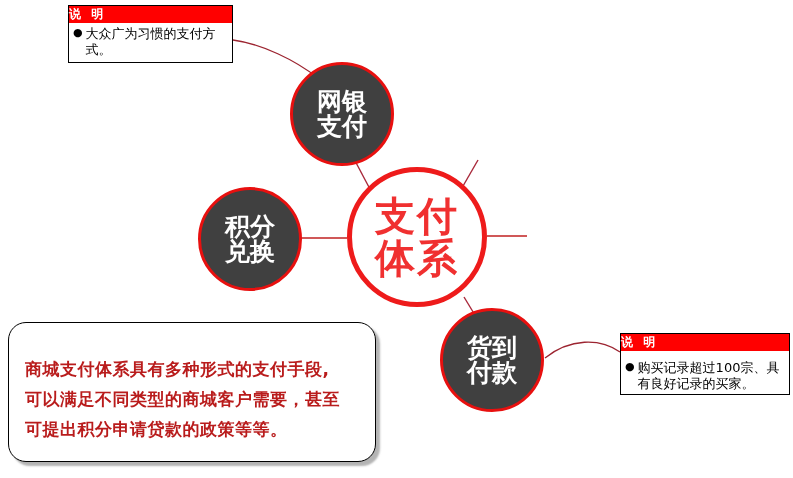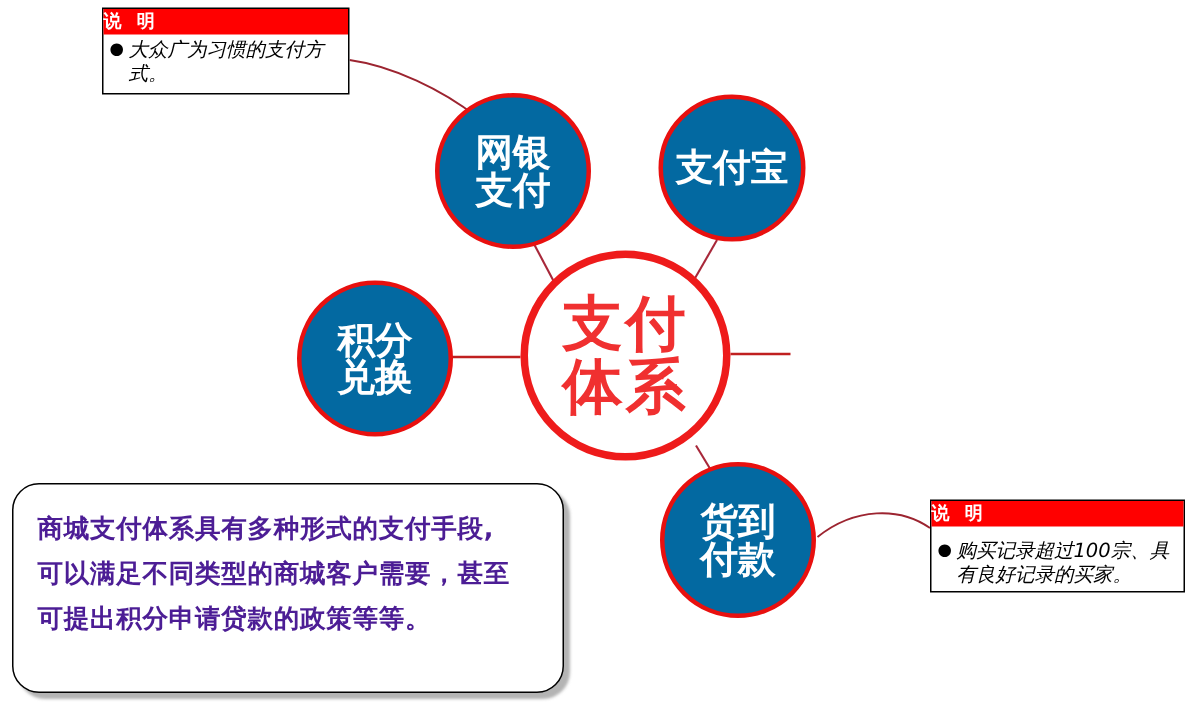--- a/index.html
+++ b/index.html
@@ -38,21 +38,21 @@
     justify-content: center;
     text-align: center;
   }
   .node .node-label {
     display: block;
     line-height: 1.02;
     white-space: pre-line;
   }
 
   .node.satellite {
-    background: #0369a1;
+    background: #404040;
     border: 3px solid #e8100f;
   }
   .node.satellite .node-label {
     color: #ffffff;
     font-weight: bold;
     font-size: 25px;
     letter-spacing: 0px;
   }
 
   .node.center {
@@ -105,21 +105,20 @@
   }
   .callout .bullet {
     flex: 0 0 auto;
     font-size: 11px;
     line-height: 1.35;
     padding-right: 3px;
     color: #000;
   }
   .callout .bullet-text {
     flex: 1 1 auto;
-    font-style: italic;
   }
 
   #callout-top    { left: 68px;  top: 5px;   width: 165px; height: 58px; }
   #callout-bottom { left: 620px; top: 333px; width: 170px; height: 62px; }
   #callout-bottom .callout-body { padding-top: 9px; }
 
   
   #desc-box {
     position: absolute;
     left: 8px;
@@ -128,25 +127,25 @@
     height: 140px;
     background: #ffffff;
     border: 1px solid #000000;
     border-radius: 18px;
     box-sizing: border-box;
     box-shadow: 4px 4px 2px rgba(140,140,140,0.65);
   }
   #desc-box .desc-text {
     position: absolute;
     left: 16px;
-    top: 16px;
+    top: 32px;
     width: 340px;
     font-size: 17px;
     font-weight: bold;
-    color: #4c1d95;
+    color: #b91c1c;
     line-height: 1.75;
     white-space: pre-line;
     letter-spacing: 0.5px;
   }
 </style>
 </head>
 <body>
 
 <div id="canvas">
 
@@ -161,23 +160,20 @@
     <path d="M233,40 C 262,44 295,60 318,78" fill="none" stroke="#9c2430" stroke-width="1.3"></path>
 
     <path d="M545,358 C 570,338 600,338 620,352" fill="none" stroke="#9c2430" stroke-width="1.3"></path>
   </svg>
 
   <div class="node satellite" id="node-wangyin">
     <span class="node-label">网银
 支付</span>
   </div>
 
-  <div class="node satellite" id="node-zhifubao">
-    <span class="node-label">支付宝</span>
-  </div>
 
 
   <div class="node satellite" id="node-huodao">
     <span class="node-label">货到
 付款</span>
   </div>
 
   <div class="node satellite" id="node-jifen">
     <span class="node-label">积分
 兑换</span>

